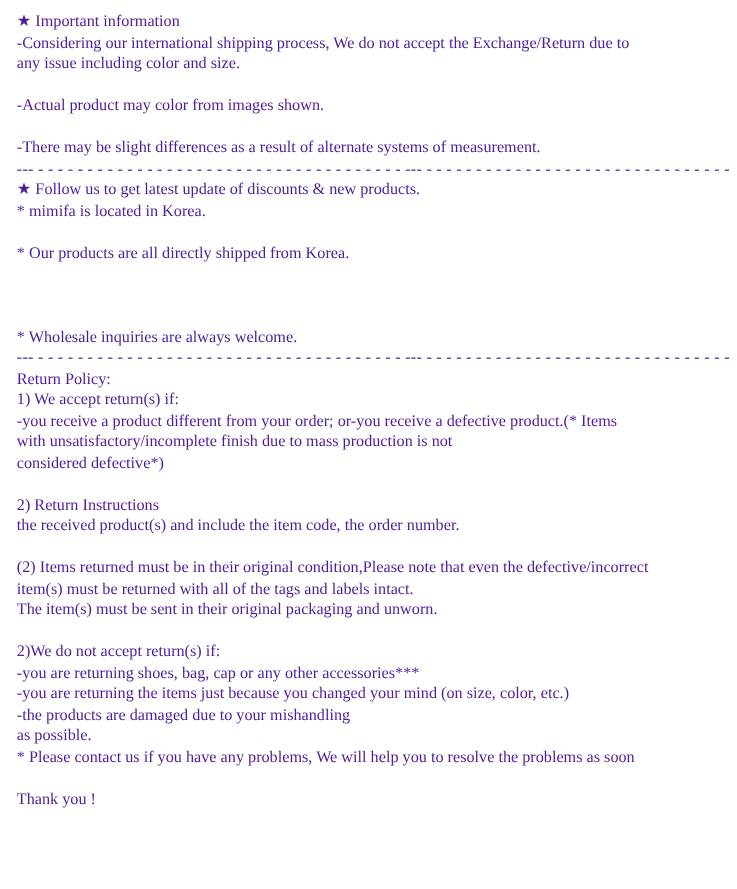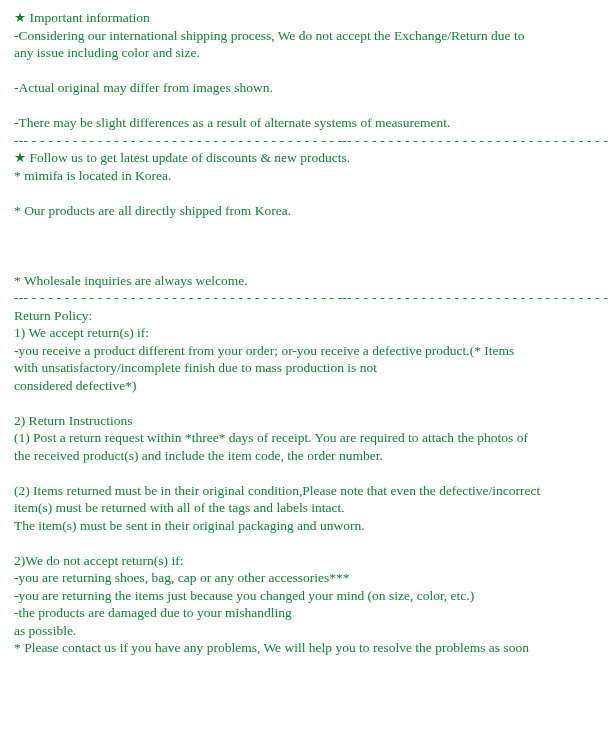--- a/index.html
+++ b/index.html
@@ -13,67 +13,67 @@
     overflow: hidden;
   }
   .document {
     box-sizing: border-box;
     width: 614px;
     height: 741px;
     padding: 9px 6px 0 14px;
     font-family: "Liberation Serif", serif;
     font-size: 13.5px;
     line-height: 17.5px;
-    color: #15803d;
+    color: #4c1d95;
     overflow: hidden;
   }
   .line {
     white-space: pre;
     overflow: hidden;
     height: 17.5px;
   }
   .line.separator {
     letter-spacing: 0.2px;
   }
 </style>
 </head>
 <body>
 
 <div class="document">
     <div class="line">★ Important information</div>
     <div class="line">-Considering our international shipping process, We do not accept the Exchange/Return due to</div>
     <div class="line">any issue including color and size.</div>
     <div class="line">&nbsp;</div>
-    <div class="line">-Actual original may differ from images shown.</div>
+    <div class="line">-Actual product may color from images shown.</div>
     <div class="line">&nbsp;</div>
     <div class="line">-There may be slight differences as a result of alternate systems of measurement.</div>
     <div class="line separator">--- - - - - - - - - - - - - - - - - - - - - - - - - - - - - - - - - - - - - - --- - - - - - - - - - - - - - - - - - - - - - - - - - - - - - - - -</div>
     <div class="line">★ Follow us to get latest update of discounts &amp; new products.</div>
     <div class="line">* mimifa is located in Korea.</div>
     <div class="line">&nbsp;</div>
     <div class="line">* Our products are all directly shipped from Korea.</div>
     <div class="line">&nbsp;</div>
     <div class="line">&nbsp;</div>
     <div class="line">&nbsp;</div>
     <div class="line">* Wholesale inquiries are always welcome.</div>
     <div class="line separator">--- - - - - - - - - - - - - - - - - - - - - - - - - - - - - - - - - - - - - - --- - - - - - - - - - - - - - - - - - - - - - - - - - - - - - - - -</div>
     <div class="line">Return Policy:</div>
     <div class="line">1) We accept return(s) if:</div>
     <div class="line">-you receive a product different from your order; or-you receive a defective product.(* Items</div>
     <div class="line">with unsatisfactory/incomplete finish due to mass production is not</div>
     <div class="line">considered defective*)</div>
     <div class="line">&nbsp;</div>
     <div class="line">2) Return Instructions</div>
-    <div class="line">(1) Post a return request within *three* days of receipt. You are required to attach the photos of</div>
     <div class="line">the received product(s) and include the item code, the order number.</div>
     <div class="line">&nbsp;</div>
     <div class="line">(2) Items returned must be in their original condition,Please note that even the defective/incorrect</div>
     <div class="line">item(s) must be returned with all of the tags and labels intact.</div>
     <div class="line">The item(s) must be sent in their original packaging and unworn.</div>
     <div class="line">&nbsp;</div>
     <div class="line">2)We do not accept return(s) if:</div>
     <div class="line">-you are returning shoes, bag, cap or any other accessories***</div>
     <div class="line">-you are returning the items just because you changed your mind (on size, color, etc.)</div>
     <div class="line">-the products are damaged due to your mishandling</div>
     <div class="line">as possible.</div>
     <div class="line">* Please contact us if you have any problems, We will help you to resolve the problems as soon</div>
     <div class="line">&nbsp;</div>
+    <div class="line">Thank you !</div>
   </div>
 
 </body></html>

